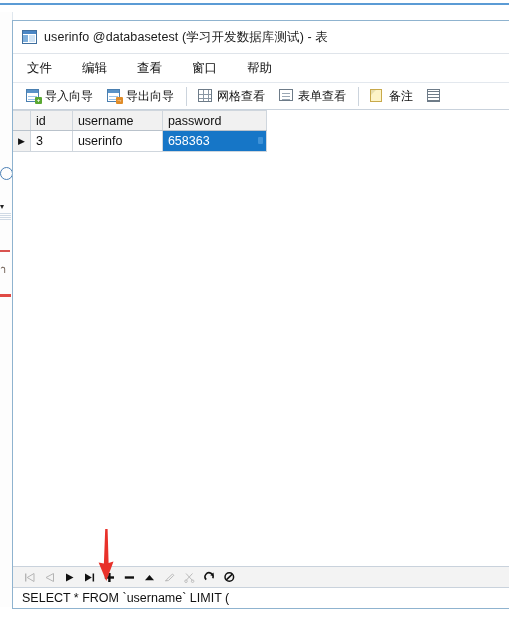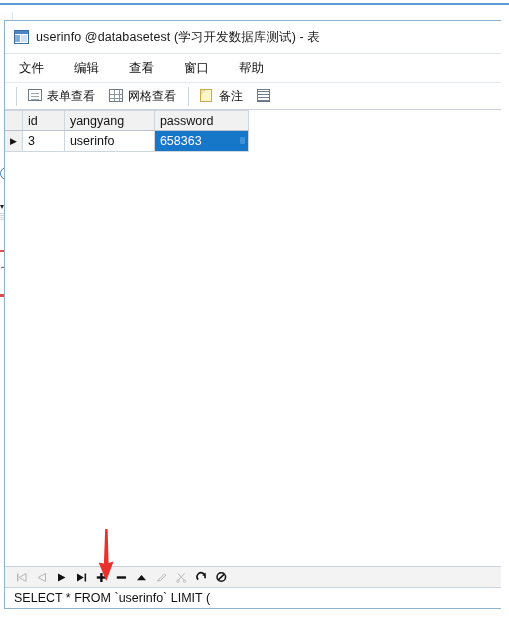--- a/index.html
+++ b/index.html
@@ -76,21 +76,21 @@
   }
   .bg-frag.redline2 {
     top: 282px;
     width: 11px; height: 3px;
     background: #e04a45;
   }
 
   
   #app-window {
     position: absolute;
-    left: 4px;
+    left: 12px;
     top: 20px;
     width: 497px;
     height: 589px;
     background: #b91c1c;
     border: 1px solid #8fb3cf;
     border-right: none;
     box-sizing: border-box;
     display: flex;
     flex-direction: column;
     overflow: hidden;
@@ -317,21 +317,21 @@
     font-size: 12.5px;
   }
   th.col-marker, td.col-marker {
     width: 14px;
     padding: 0;
     background: #f1f1f1;
     text-align: center;
   }
   th.col-id, td.col-id { width: 42px; }
   th.col-username, td.col-username { width: 90px; }
-  th.col-password, td.col-password { width: 94px; }
+  th.col-password, td.col-password { width: 104px; }
   td.col-id { text-align: right; padding-right: 6px; }
   .row-marker {
     font-size: 9px;
     color: #111;
     line-height: 20px;
   }
   td.selected-cell {
     background: #1676c7;
     color: #ffffff;
     position: relative;
@@ -427,43 +427,63 @@
     <div class="menubar">
       <div class="menu-item">文件</div>
       <div class="menu-item">编辑</div>
       <div class="menu-item">查看</div>
       <div class="menu-item">窗口</div>
       <div class="menu-item">帮助</div>
     </div>
 
     <div class="toolbar">
 
-
+      <div class="tb-btn">
+        <span class="ic">
+          <span class="ic-sheet">
+              <span class="hdr"></span>
+              <span class="gridfill"></span>
+            </span>
+          <span class="badge green">+</span>
+        </span>
+        <span class="tb-label">导入向导</span>
+      </div>
+
+      <div class="tb-btn">
+        <span class="ic">
+          <span class="ic-sheet">
+              <span class="hdr"></span>
+              <span class="gridfill"></span>
+            </span>
+          <span class="badge orange">→</span>
+        </span>
+        <span class="tb-label">导出向导</span>
+      </div>
 
 
       <div class="tb-sep"></div>
+
+      <div class="tb-btn">
+        <span class="ic">
+          <span class="ic-gridview"></span>
+        </span>
+        <span class="tb-label">网格查看</span>
+      </div>
 
       <div class="tb-btn">
         <span class="ic">
           <span class="ic-formview">
             <span class="fl" style="top:3px"></span>
             <span class="fl" style="top:6px"></span>
             <span class="fl" style="top:9px"></span>
           </span>
         </span>
         <span class="tb-label">表单查看</span>
       </div>
 
-      <div class="tb-btn">
-        <span class="ic">
-          <span class="ic-gridview"></span>
-        </span>
-        <span class="tb-label">网格查看</span>
-      </div>
-
       <div class="tb-sep"></div>
 
       <div class="tb-btn">
         <span class="ic">
           <span class="ic-note">
               <span class="fold"></span>
             </span>
         </span>
         <span class="tb-label">备注</span>
       </div>
@@ -476,21 +496,21 @@
       </div>
 
     </div>
 
     <div class="grid-area">
       <table class="datagrid">
         <thead>
           <tr>
             <th class="col-marker"></th>
             <th class="col-id">id</th>
-            <th class="col-username">yangyang</th>
+            <th class="col-username">username</th>
             <th class="col-password">password</th>
           </tr>
         </thead>
         <tbody>
           <tr>
             <td class="col-marker">
               <span class="row-marker">▶</span>
             </td>
             <td class="col-id">3</td>
             <td class="col-username">userinfo</td>
@@ -575,21 +595,21 @@
       <div class="nav-btn">
         <svg width="13" height="12" viewBox="0 0 13 12">
           <circle cx="6.3" cy="6" r="4.3" fill="none" stroke="#111" stroke-width="1.5"></circle>
           <path d="M3.3 8.9 L9.3 3.1" stroke="#111" stroke-width="1.5"></path>
         </svg>
       </div>
 
     </div>
 
     <div class="sqlbar">
-      <span class="sql-text">SELECT * FROM `userinfo` LIMIT (</span>
+      <span class="sql-text">SELECT * FROM `username` LIMIT (</span>
     </div>
 
   </div>
 
   <div class="annot-arrow">
     <svg width="24" height="53" viewBox="0 0 24 53">
       <path d="M11.2 0 L13.6 0 L14.6 34 L19.5 32.5 L12.3 52 L4.6 33.6 L9.9 34.6 Z" fill="#e8312a"></path>
     </svg>
   </div>
 

